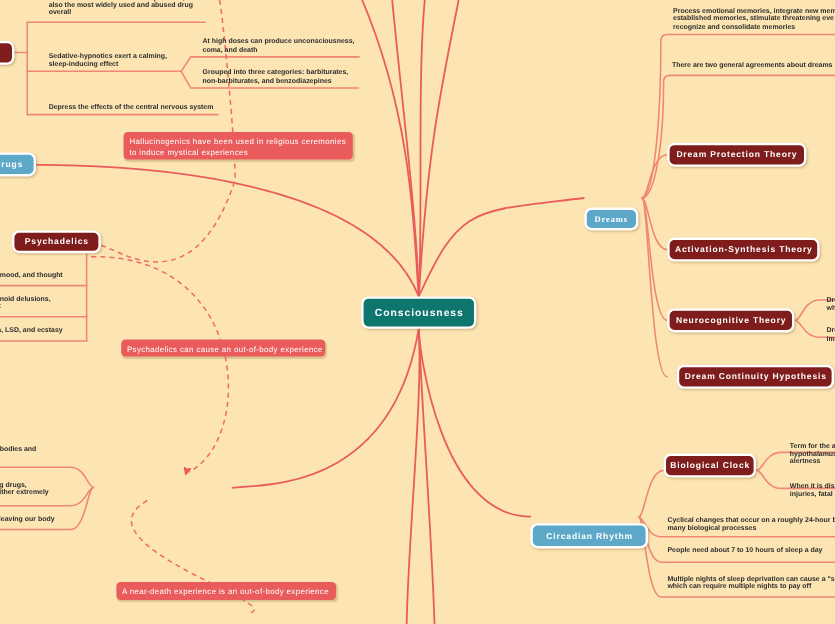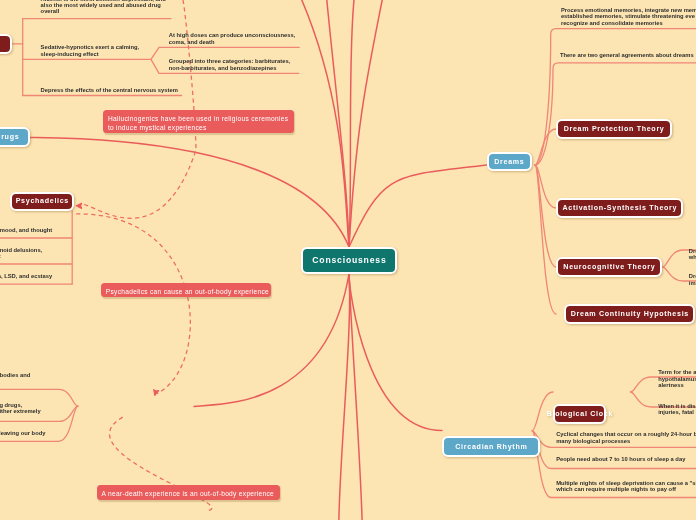--- a/index.html
+++ b/index.html
@@ -80,30 +80,30 @@
       </g>
     <g id="arrows" fill="#ea5c5c" stroke="#ea5c5c" stroke-width="1.1" stroke-linejoin="round">
         <path d="M76.2,205.7 L81.6,203.2 L80.6,205.7 L81.6,208.4 Z"></path>
         <path d="M154.8,395.5 L153.7,389.6 L156,391 L158.7,390.6 Z"></path>
       </g>
   </svg>
 
   <div class="node n-root" style="left:301px;top:247px;width:96px;height:26.5px;">Consciousness</div>
 
   <div class="node n-blue" style="left:-16px;top:127.2px;width:46px;height:19.7px;">Drugs</div>
-  <div class="node n-blue" style="left:486.5px;top:152px;width:45px;height:19px;">Dreams</div>
+  <div class="node n-blue" style="left:486.5px;top:173px;width:45px;height:19px;font-family:Liberation Serif, serif;">Dreams</div>
   <div class="node n-blue" style="left:442px;top:436px;width:98px;height:21px;">Circadian Rhythm</div>
 
   <div class="node n-teal" style="left:-22px;top:34px;width:34px;height:20px;">s</div>
-  <div class="node n-teal" style="left:10px;top:191.5px;width:64px;height:19px;">Psychadelics</div>
+  <div class="node n-teal" style="left:10px;top:191.5px;width:74px;height:19px;">Psychadelics</div>
   <div class="node n-teal" style="left:556px;top:119px;width:115.5px;height:19.5px;">Dream Protection Theory</div>
   <div class="node n-teal" style="left:556px;top:257px;width:106px;height:20px;">Neurocognitive Theory</div>
   <div class="node n-teal" style="left:556px;top:198px;width:127px;height:20px;">Activation-Synthesis Theory</div>
   <div class="node n-teal" style="left:564px;top:304px;width:131px;height:20px;">Dream Continuity Hypothesis</div>
-  <div class="node n-teal" style="left:553px;top:404px;width:53px;height:20px;">Biological Clock</div>
+  <div class="node n-teal" style="left:553px;top:378px;width:77px;height:20px;">Biological Clock</div>
 
   <div class="label-red" style="left:103.3px;top:110.2px;width:191.2px;height:23px;">Hallucinogenics have been used in religious ceremonies
 to induce mystical experiences</div>
   <div class="label-red" style="left:101.2px;top:282.5px;width:169.5px;height:14.5px;">Psychadelics can cause an out-of-body experience</div>
   <div class="label-red" style="left:97px;top:485px;width:183px;height:14.5px;">A near-death experience is an out-of-body experience</div>
 
   <div class="leaf" style="left:40.6px;top:-4.5px;">Alcohol is the most common depressant, and
 also the most widely used and abused drug
 overall</div>
   <div class="leaf" style="left:40.6px;top:44.1px;">Sedative-hypnotics exert a calming,

